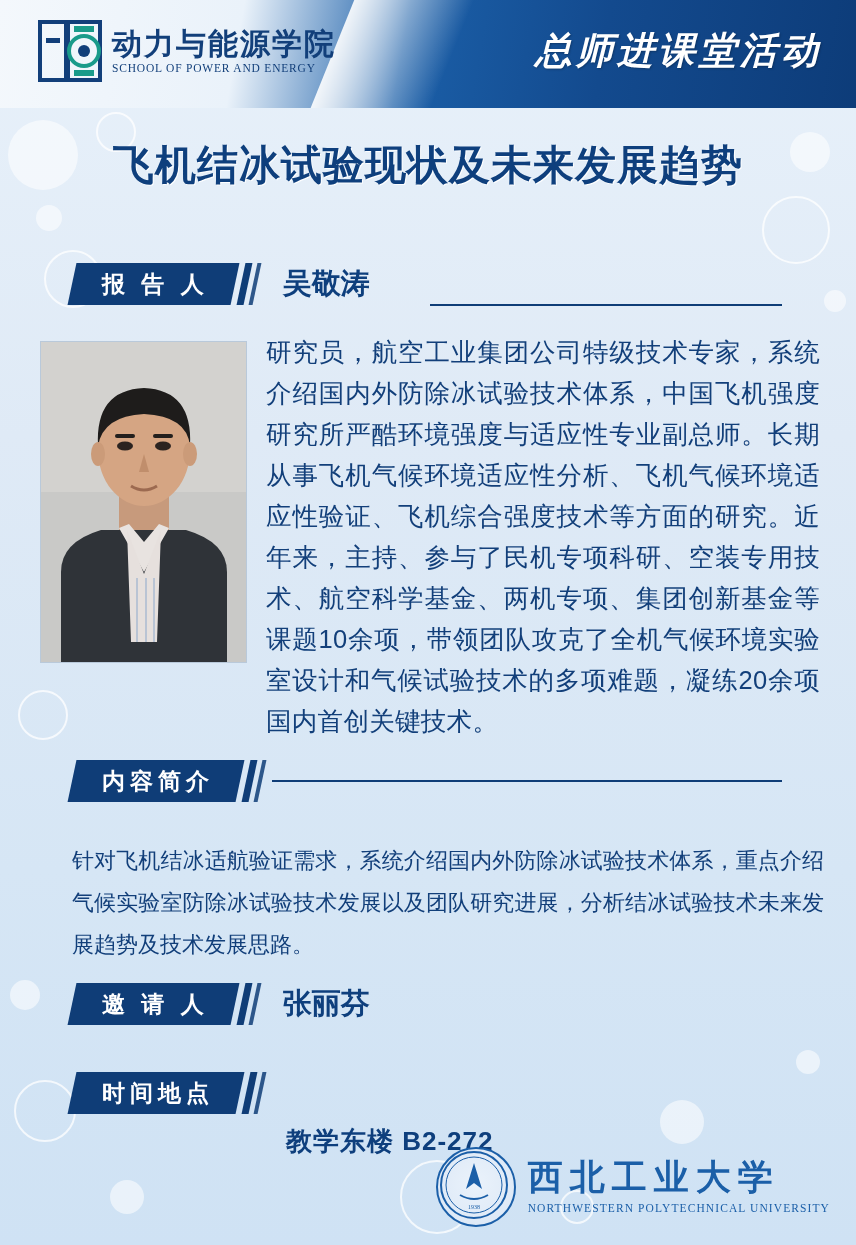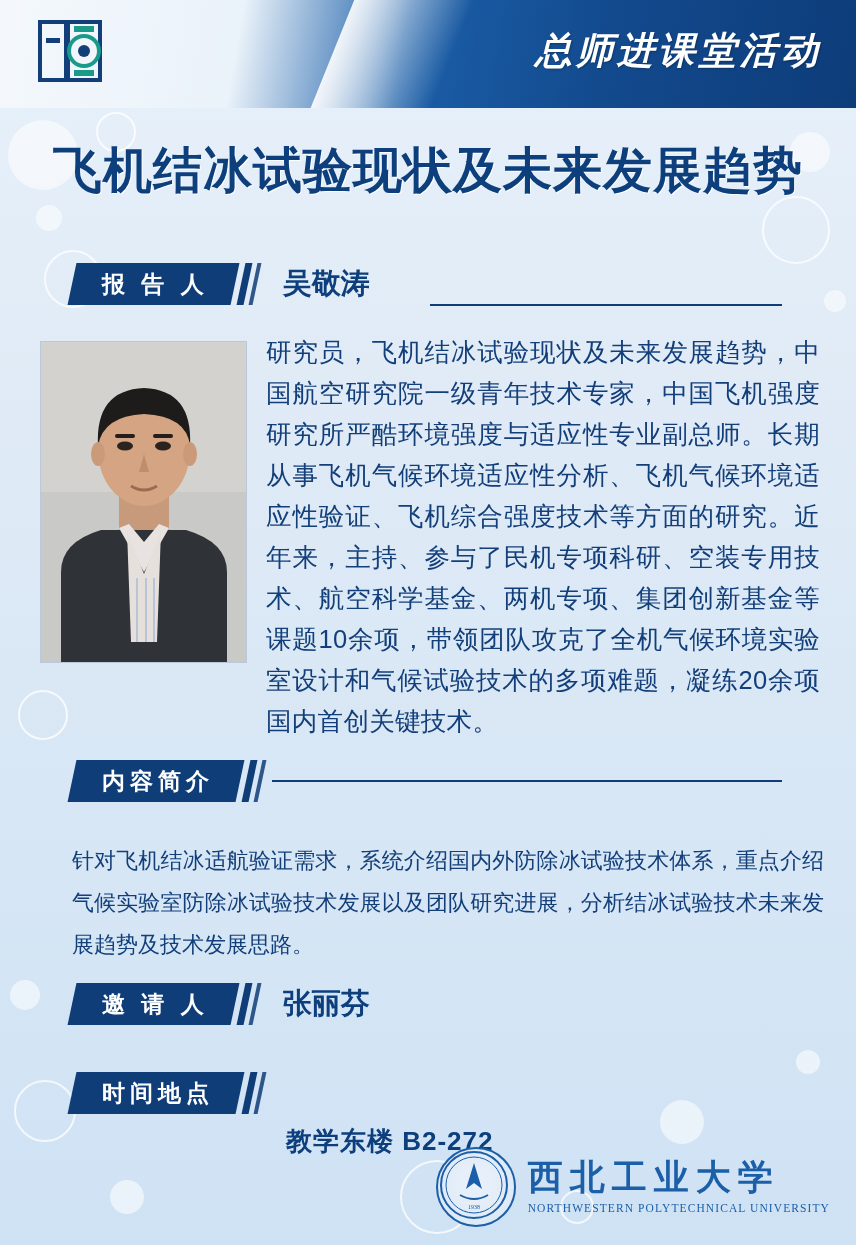--- a/index.html
+++ b/index.html
@@ -87,21 +87,21 @@
     letter-spacing: 4px;
     text-shadow: 1px 1px 2px rgba(0,0,0,0.25);
   }
   
   .main-title {
     position: absolute;
     top: 138px;
     left: 0;
     width: 856px;
     text-align: center;
-    font-size: 49px;
+    font-size: 41px;
     font-weight: bold;
     letter-spacing: 1px;
     color: #0e3f7d;
     text-shadow: 1px 1px 0 rgba(255,255,255,0.9);
   }
   
   .tag-row {
     position: absolute;
     display: flex;
     align-items: center;
@@ -255,20 +255,24 @@
         <svg width="64" height="62" viewBox="0 0 64 62" xmlns="http://www.w3.org/2000/svg">
           <rect x="2" y="2" width="26" height="58" fill="none" stroke="#123f7a" stroke-width="4"></rect>
           <rect x="30" y="2" width="32" height="58" fill="none" stroke="#123f7a" stroke-width="4"></rect>
           <circle cx="46" cy="31" r="15" fill="none" stroke="#1a9b8a" stroke-width="4"></circle>
           <circle cx="46" cy="31" r="6" fill="#123f7a"></circle>
           <rect x="36" y="6" width="20" height="6" fill="#1a9b8a"></rect>
           <rect x="36" y="50" width="20" height="6" fill="#1a9b8a"></rect>
           <rect x="8" y="18" width="14" height="5" fill="#123f7a"></rect>
         </svg>
       </div>
+      <div>
+        <div class="logo-text-cn">动力与能源学院</div>
+        <div class="logo-text-en">SCHOOL OF POWER AND ENERGY</div>
+      </div>
     </div>
 
     <div class="header-title">总师进课堂活动</div>
   </div>
 
   <div class="main-title">飞机结冰试验现状及未来发展趋势</div>
 
   <div class="tag-row" style="left:72px; top:263px; width:710px;">
     <div class="tag">
       <span class="tag-label">报 告 人</span>
@@ -308,21 +312,21 @@
       <rect x="112" y="92" width="20" height="4" rx="2" fill="#231f1d"></rect>
 
       <path d="M103 112 L98 130 L108 130 Z" fill="#c08e6c"></path>
       <path d="M90 144 Q103 152 116 144" stroke="#9c6a50" stroke-width="3" fill="none"></path>
 
       <ellipse cx="57" cy="112" rx="7" ry="12" fill="#cb9b79"></ellipse>
       <ellipse cx="149" cy="112" rx="7" ry="12" fill="#cb9b79"></ellipse>
     </svg>
   </div>
 
-  <div class="bio">研究员，飞机结冰试验现状及未来发展趋势，中国航空研究院一级青年技术专家，中国飞机强度研究所严酷环境强度与适应性专业副总师。长期从事飞机气候环境适应性分析、飞机气候环境适应性验证、飞机综合强度技术等方面的研究。近年来，主持、参与了民机专项科研、空装专用技术、航空科学基金、两机专项、集团创新基金等课题10余项，带领团队攻克了全机气候环境实验室设计和气候试验技术的多项难题，凝练20余项国内首创关键技术。</div>
+  <div class="bio">研究员，航空工业集团公司特级技术专家，系统介绍国内外防除冰试验技术体系，中国飞机强度研究所严酷环境强度与适应性专业副总师。长期从事飞机气候环境适应性分析、飞机气候环境适应性验证、飞机综合强度技术等方面的研究。近年来，主持、参与了民机专项科研、空装专用技术、航空科学基金、两机专项、集团创新基金等课题10余项，带领团队攻克了全机气候环境实验室设计和气候试验技术的多项难题，凝练20余项国内首创关键技术。</div>
 
   <div class="tag-row" style="left:72px; top:760px; width:710px;">
     <div class="tag">
       <span class="tag-label">内容简介</span>
     </div>
     <div class="tag-slashes">
       <i></i>
         <i class="thin"></i>
     </div>
     <div class="tag-line"></div>

